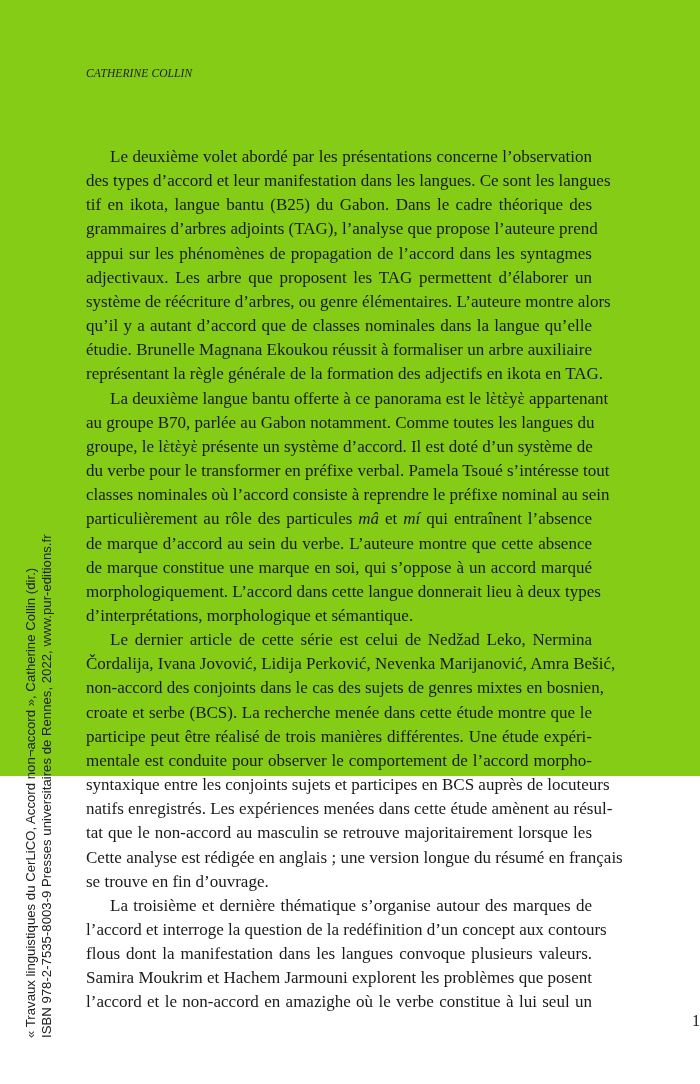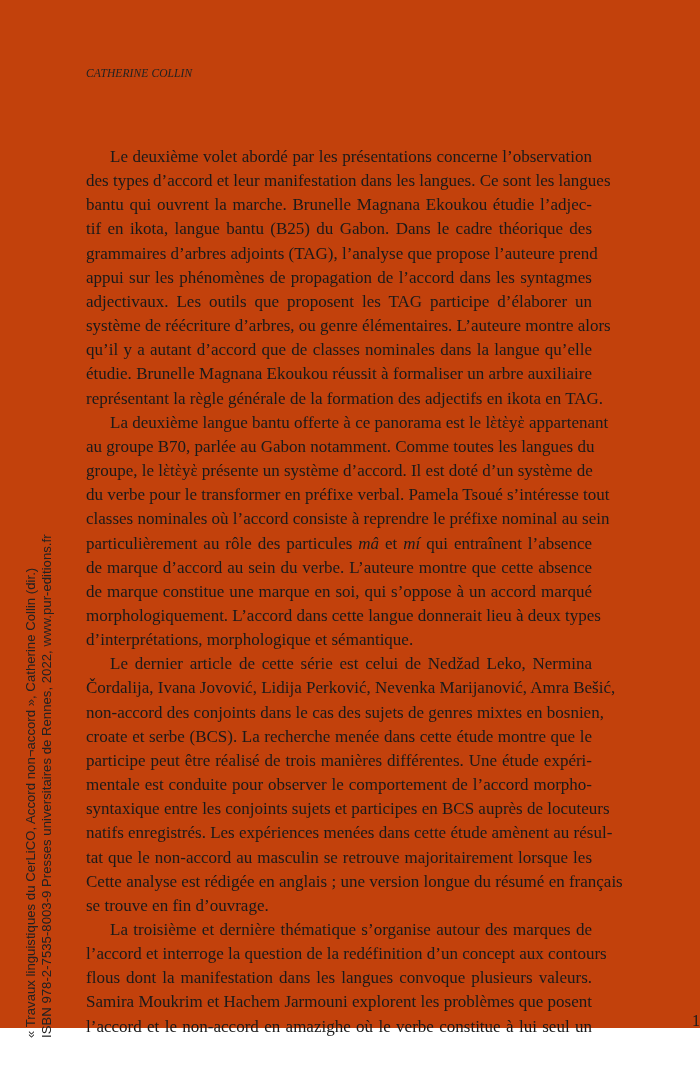--- a/index.html
+++ b/index.html
@@ -1,17 +1,17 @@
 <!DOCTYPE html>
 <html><head>
 <meta charset="utf-8">
 <style>
   html, body { margin: 0; padding: 0; background: #ffffff; }
   body { width: 700px; height: 1084px; position: relative; overflow: hidden; }
-  .page { position: absolute; left: 0; top: 0; width: 700px; height: 1028px; background: #c2410c; }
+  .page { position: absolute; left: 0; top: 0; width: 700px; height: 776px; background: #84cc16; }
   .running-head {
     position: absolute; left: 86px; top: 67px;
     font-family: "Liberation Serif", serif; font-style: italic;
     font-size: 11.5px; color: #222; letter-spacing: 0.1px;
   }
   .body-text {
     position: absolute; left: 86px; top: 145px; width: 506px;
     font-family: "Liberation Serif", serif; font-size: 17px;
     line-height: 24.15px; color: #1a1a1a;
     text-align: justify; hyphens: manual;
@@ -32,25 +32,24 @@
 </style>
 </head>
 <body>
 
 <div class="page">
   <div class="running-head">CATHERINE COLLIN</div>
 
   <div class="body-text" id="body-text">
       <span class="ln ind">Le deuxième volet abordé par les présentations concerne l’observation</span>
       <span class="ln">des types d’accord et leur manifestation dans les langues. Ce sont les langues</span>
-      <span class="ln">bantu qui ouvrent la marche. Brunelle Magnana Ekoukou étudie l’adjec-</span>
       <span class="ln">tif en ikota, langue bantu (B25) du Gabon. Dans le cadre théorique des</span>
       <span class="ln">grammaires d’arbres adjoints (TAG), l’analyse que propose l’auteure prend</span>
       <span class="ln">appui sur les phénomènes de propagation de l’accord dans les syntagmes</span>
-      <span class="ln">adjectivaux. Les outils que proposent les TAG participe d’élaborer un</span>
+      <span class="ln">adjectivaux. Les arbre que proposent les TAG permettent d’élaborer un</span>
       <span class="ln">système de réécriture d’arbres, ou genre élémentaires. L’auteure montre alors</span>
       <span class="ln">qu’il y a autant d’accord que de classes nominales dans la langue qu’elle</span>
       <span class="ln">étudie. Brunelle Magnana Ekoukou réussit à formaliser un arbre auxiliaire</span>
       <span class="ln last">représentant la règle générale de la formation des adjectifs en ikota en TAG.</span>
       <span class="ln ind">La deuxième langue bantu offerte à ce panorama est le lὲtὲyὲ appartenant</span>
       <span class="ln">au groupe B70, parlée au Gabon notamment. Comme toutes les langues du</span>
       <span class="ln">groupe, le lὲtὲyὲ présente un système d’accord. Il est doté d’un système de</span>
       <span class="ln">du verbe pour le transformer en préfixe verbal. Pamela Tsoué s’intéresse tout</span>
       <span class="ln">classes nominales où l’accord consiste à reprendre le préfixe nominal au sein</span>
       <span class="ln">particulièrement au rôle des particules <i>mâ</i> et <i>mí</i> qui entraînent l’absence</span>

